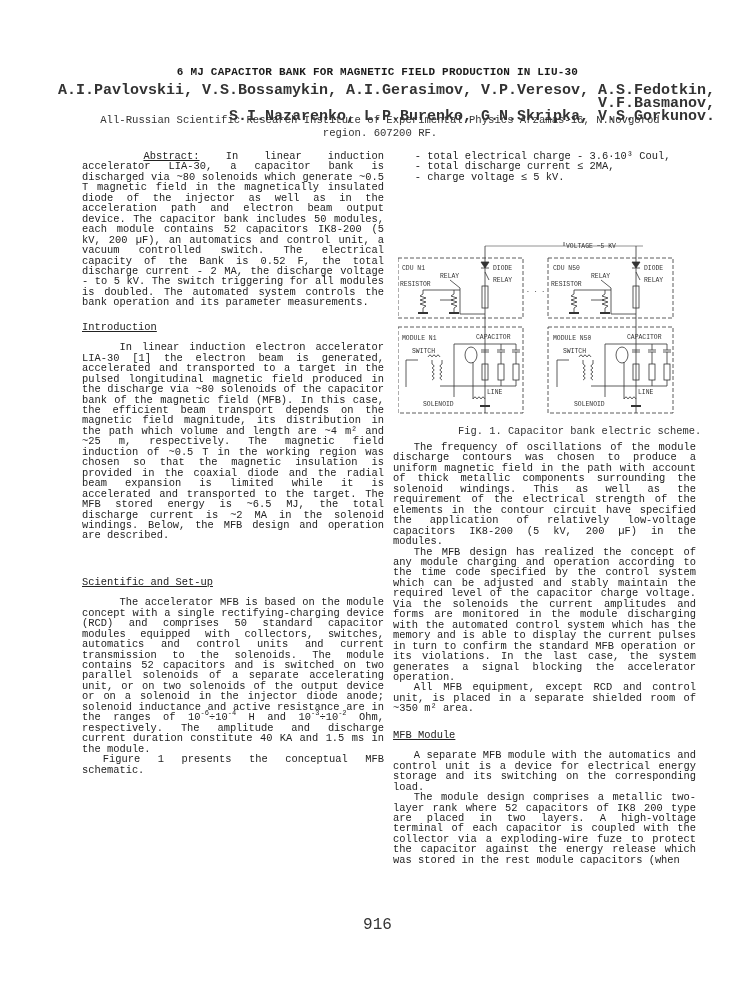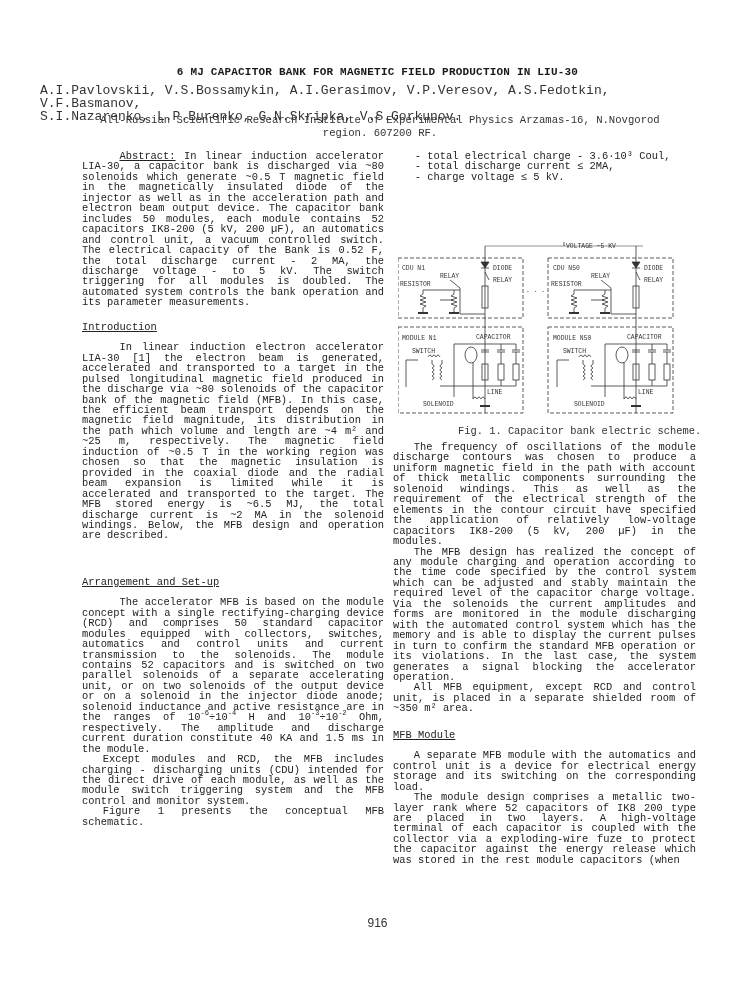--- a/index.html
+++ b/index.html
@@ -1,36 +1,36 @@
 <!DOCTYPE html>
 <html><head>
 <meta charset="utf-8">
 <style>
   html, body { margin:0; padding:0; background:#ffffff; }
   body { width:755px; height:1000px; position:relative; overflow:hidden; color:#1a1a1a;
          font-family:"Liberation Mono","DejaVu Sans Mono",monospace; }
   .abs { position:absolute; }
   .title { left:0; width:755px; top:66px; text-align:center; font-size:11px; font-weight:bold; letter-spacing:0.2px; }
-  .authors { left:40px; width:675px; top:84px; text-align:left; font-size:13px; line-height:13px; color:#333; }
+  .authors { left:40px; width:675px; top:84px; text-align:right; font-size:15px; line-height:13px; color:#333;font-weight:bold; }
   .affil { left:60px; width:640px; top:114px; text-align:center; font-size:10.6px; line-height:13px; color:#333; }
   .col { font-size:10.4px; line-height:10.45px; color:#222; }
   .col p { margin:0; text-align:justify; text-align-last:left; }
   .col .ind { text-indent:3.6em; }
   .col .ind2 { text-indent:2em; }
   .sec { text-align:center; text-decoration:underline; margin:0; }
   .subsec { text-decoration:underline; margin:0; }
   .left { left:82px; width:302px; top:151px; }
   .right { left:393px; width:303px; top:151px; }
-  .ul { text-decoration:underline; }
+  .ul { text-decoration:underline;margin-left:24px; }
   .params { margin:0; }
   .params div { padding-left:2.1em; }
   sup { font-size:7px; vertical-align:top; line-height:0; position:relative; top:1px; }
   .figure { left:398px; top:242px; width:300px; height:176px; }
   .caption { left:418px; top:425px; font-size:10.4px; color:#333;margin-left:40px; }
-  .pagenum { left:0; width:755px; top:916px; text-align:center; font-family:Liberation Sans, sans-serif; font-size:12px; color:#333; }
+  .pagenum { left:0; width:755px; top:916px; text-align:center; font-family:Liberation Mono, monospace; font-size:16px; color:#333; }
   .sm { font-family:"Liberation Mono","DejaVu Sans Mono",monospace; font-size:6.4px; fill:#333; }
 </style>
 </head>
 <body>
 
 <div class="abs title">6 MJ CAPACITOR BANK FOR MAGNETIC FIELD PRODUCTION IN LIU-30</div>
 <div class="abs authors">
   <div>A.I.Pavlovskii, V.S.Bossamykin, A.I.Gerasimov, V.P.Veresov, A.S.Fedotkin, V.F.Basmanov,</div>
   <div>S.I.Nazarenko, L.P.Burenko, G.N.Skripka, V.S.Gorkunov.</div>
 </div>
@@ -40,24 +40,23 @@
 </div>
 
 <div class="abs col left">
   <p class="ind"><span class="ul">Abstract:</span> <span>In linear induction accelerator LIA-30, a capacitor bank is discharged via ~80 solenoids which generate ~0.5 T magnetic field in the magnetically insulated diode of the injector as well as in the acceleration path and electron beam output device. The capacitor bank includes 50 modules, each module contains 52 capacitors IK8-200 (5 kV, 200 µF), an automatics and control unit, a vacuum controlled switch. The electrical capacity of the Bank is 0.52 F, the total discharge current - 2 MA, the discharge voltage - to 5 kV. The switch triggering for all modules is doubled. The automated system controls the bank operation and its parameter measurements.</span></p>
   <div style="height:14px"></div>
   <p class="sec">Introduction</p>
   <div style="height:10px"></div>
   <p class="ind">In linear induction electron accelerator LIA-30 [1] the electron beam is generated, accelerated and transported to a target in the pulsed longitudinal magnetic field produced in the discharge via ~80 solenoids of the capacitor bank of the magnetic field (MFB). In this case, the efficient beam transport depends on the magnetic field magnitude, its distribution in the path which volume and length are ~4 m² and ~25 m, respectively. The magnetic field induction of ~0.5 T in the working region was chosen so that the magnetic insulation is provided in the coaxial diode and the radial beam expansion is limited while it is accelerated and transported to the target. The MFB stored energy is ~6.5 MJ, the total discharge current is ~2 MA in the solenoid windings. Below, the MFB design and operation are described.</p>
   <div style="height:16px"></div>
   <div style="height:20px"></div>
-  <p class="subsec">Arrangement and Set-up</p>
+  <p class="subsec">Scientific and Set-up</p>
   <div style="height:10px"></div>
   <p class="ind"><span>The accelerator MFB is based on the module concept with a single rectifying-charging device (RCD) and comprises 50 standard capacitor modules equipped with collectors, switches, automatics and control units and current transmission to the solenoids. The module contains 52 capacitors and is switched on two parallel solenoids of a separate accelerating unit, or on two solenoids of the output device or on a solenoid in the injector diode anode; solenoid inductance and active resistance are in the ranges of 10</span><sup>-6</sup><span>÷10</span><sup>-4</sup><span> H and 10</span><sup>-3</sup><span>÷10</span><sup>-2</sup><span> Ohm, respectively. The amplitude and discharge current duration constitute 40 KA and 1.5 ms in the module.</span></p>
-  <p class="ind2">Except modules and RCD, the MFB includes charging - discharging units (CDU) intended for the direct drive of each module, as well as the module switch triggering system and the MFB control and monitor system.</p>
   <p class="ind2">Figure 1 presents the conceptual MFB schematic.</p>
 </div>
 
 <div class="abs col right">
   <div class="params">
     <div>- total electrical charge - 3.6·10³ Coul,</div>
     <div>- total discharge current ≤ 2MA,</div>
     <div>- charge voltage ≤ 5 kV.</div>
   </div>
 </div>

